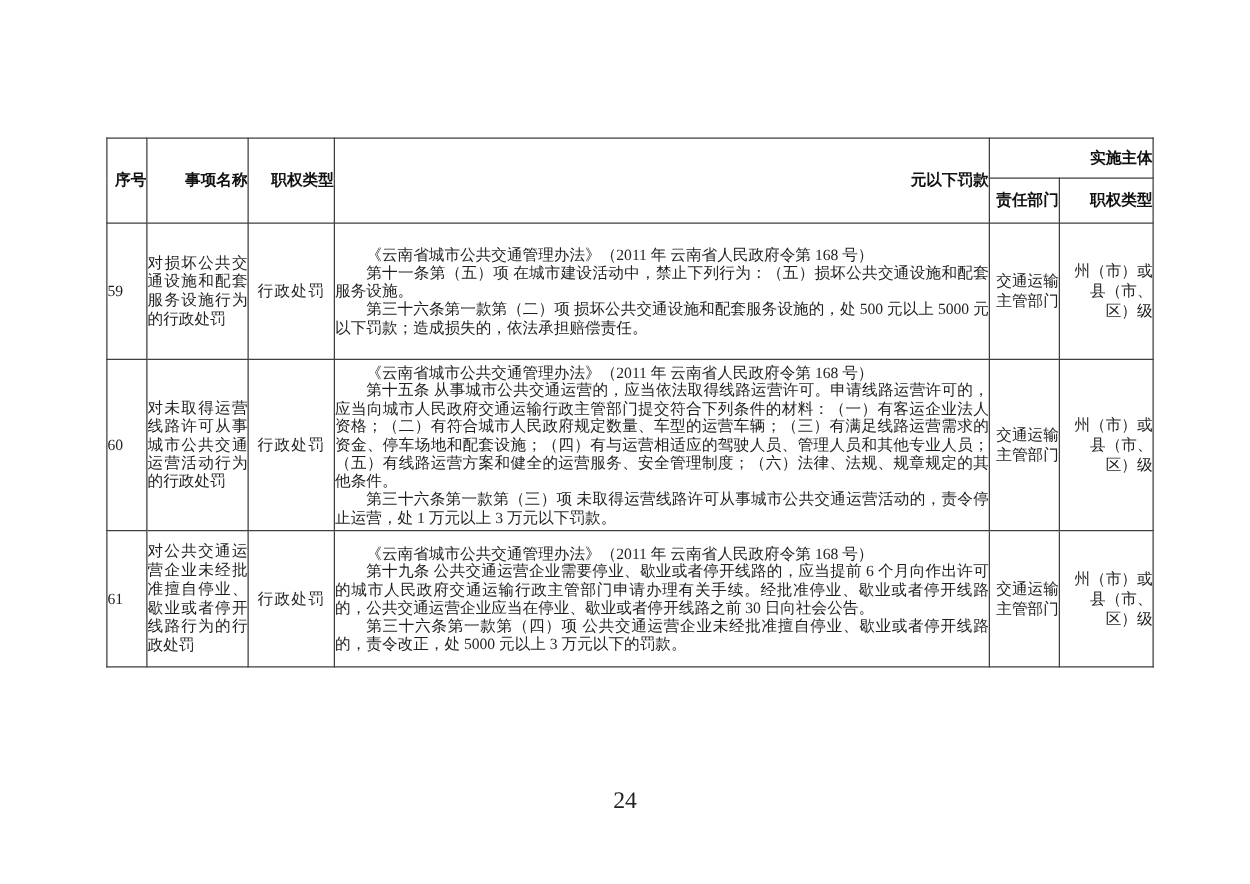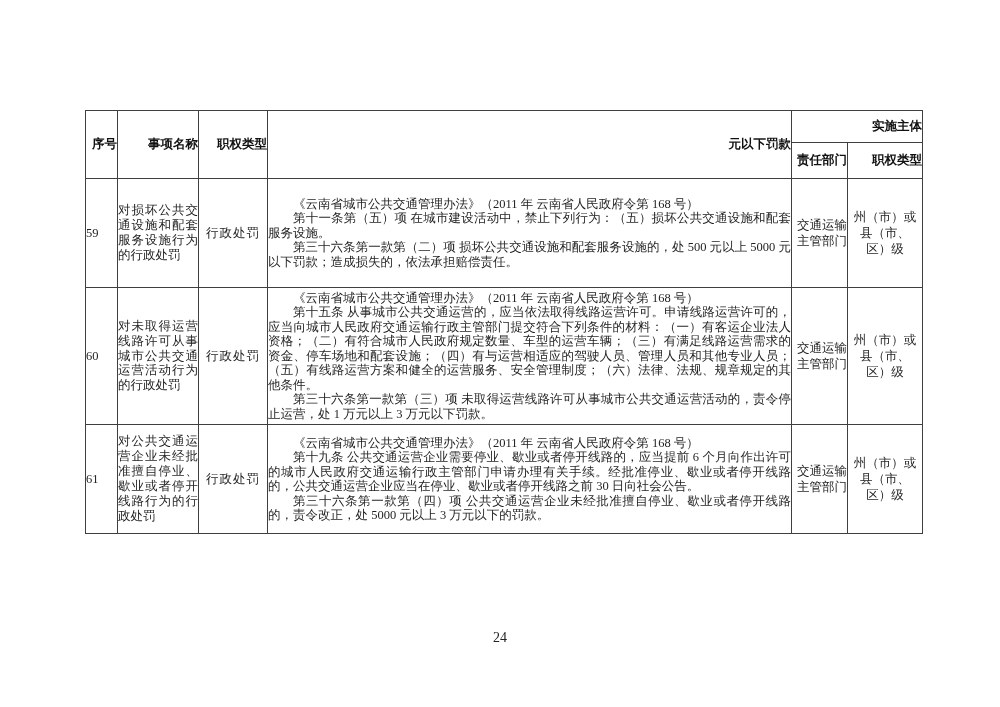--- a/index.html
+++ b/index.html
@@ -68,32 +68,32 @@
     text-align: justify;
     text-justify: inter-ideograph;
   }
   td.cell-dept {
     text-align: right;
     line-height: 16px;
     font-size: 12.5px;
     padding: 0 2px;
   }
   td.cell-level {
-    text-align: center;
+    text-align: right;
     line-height: 16px;
     font-size: 12px;
     padding: 0 1px;
   }
   .page-number {
     position: absolute;
     top: 630px;
     left: 0;
     width: 100%;
     text-align: center;
-    font-size: 14px;
+    font-size: 19px;
     color: #222;
   }
 </style>
 </head>
 <body>
 
 <div class="page">
 
   <table class="grid">
     <colgroup>

